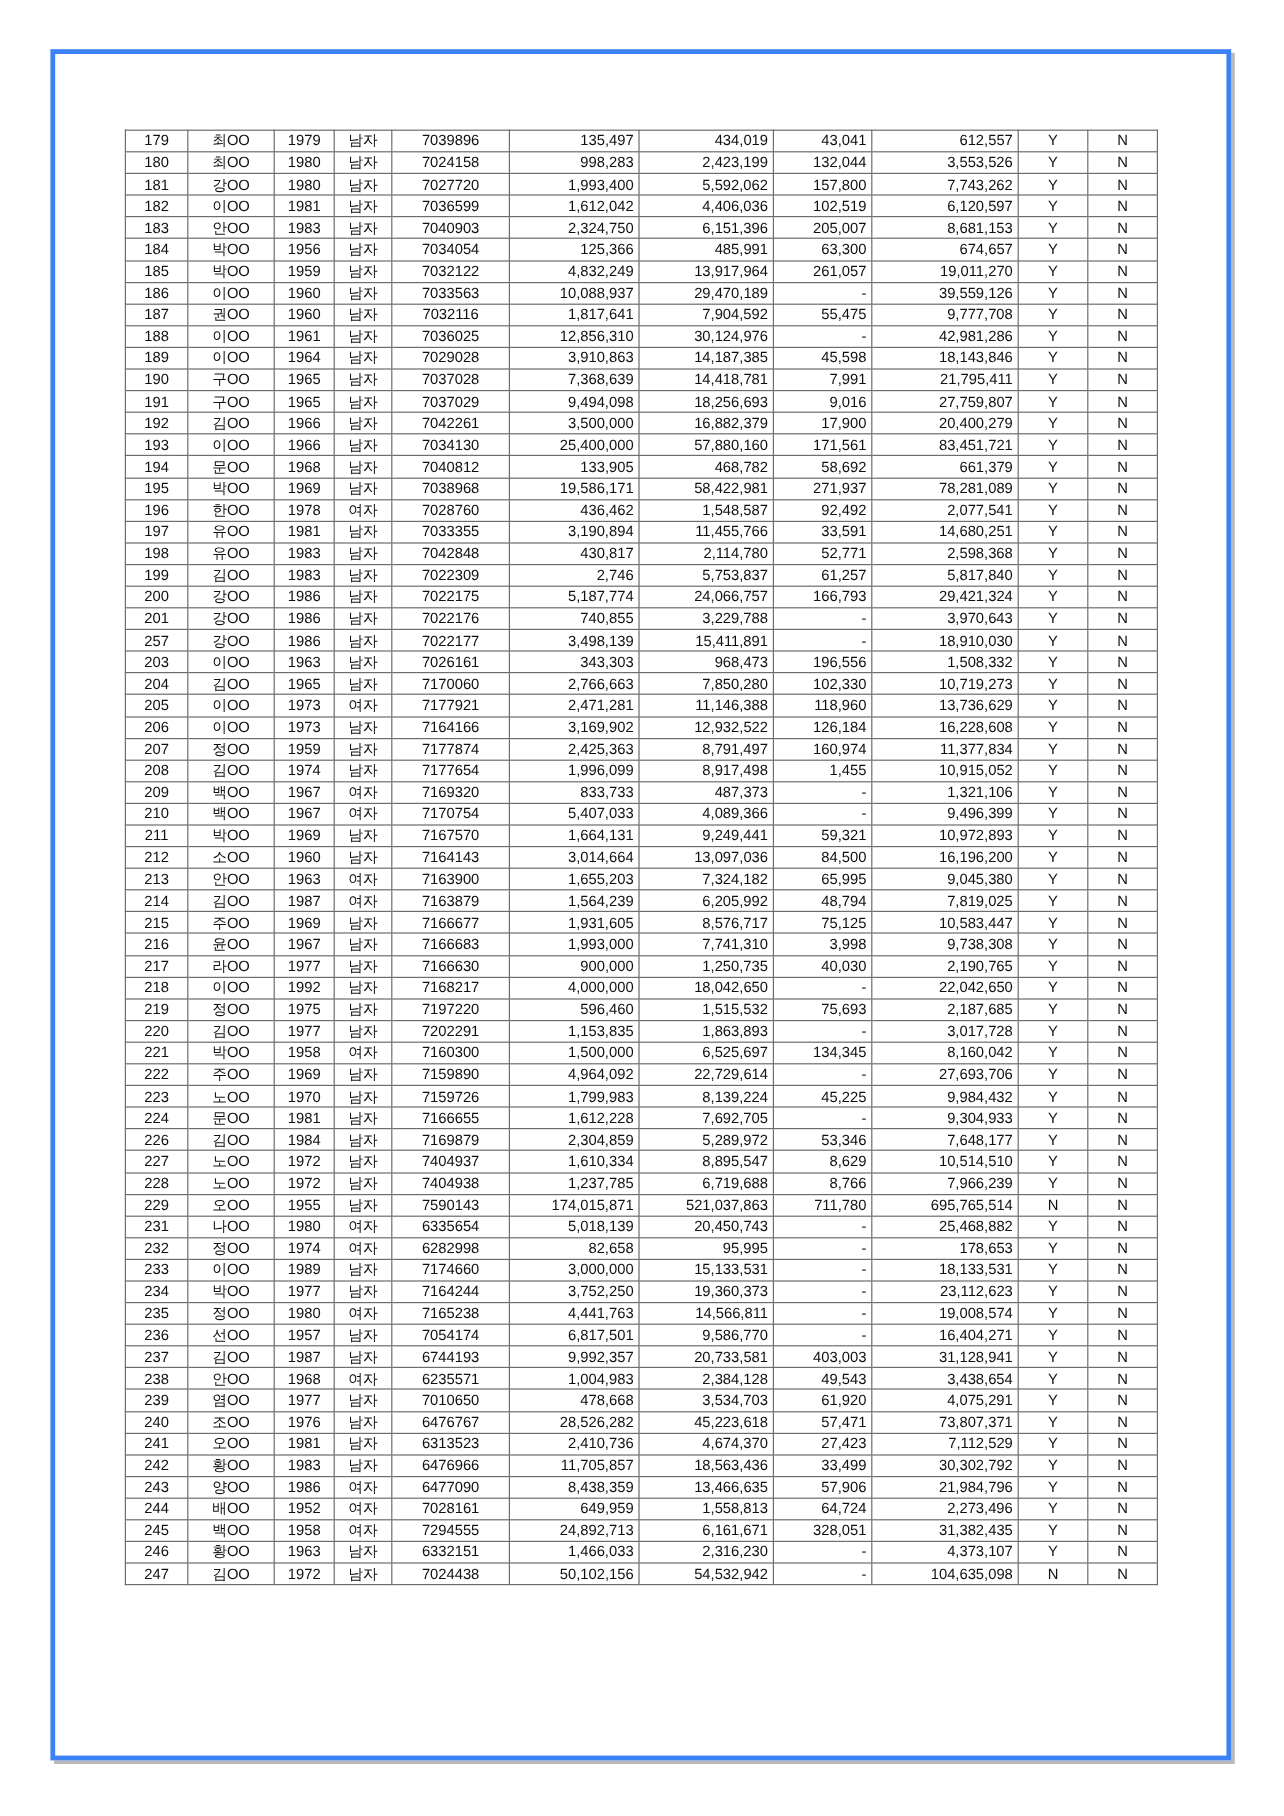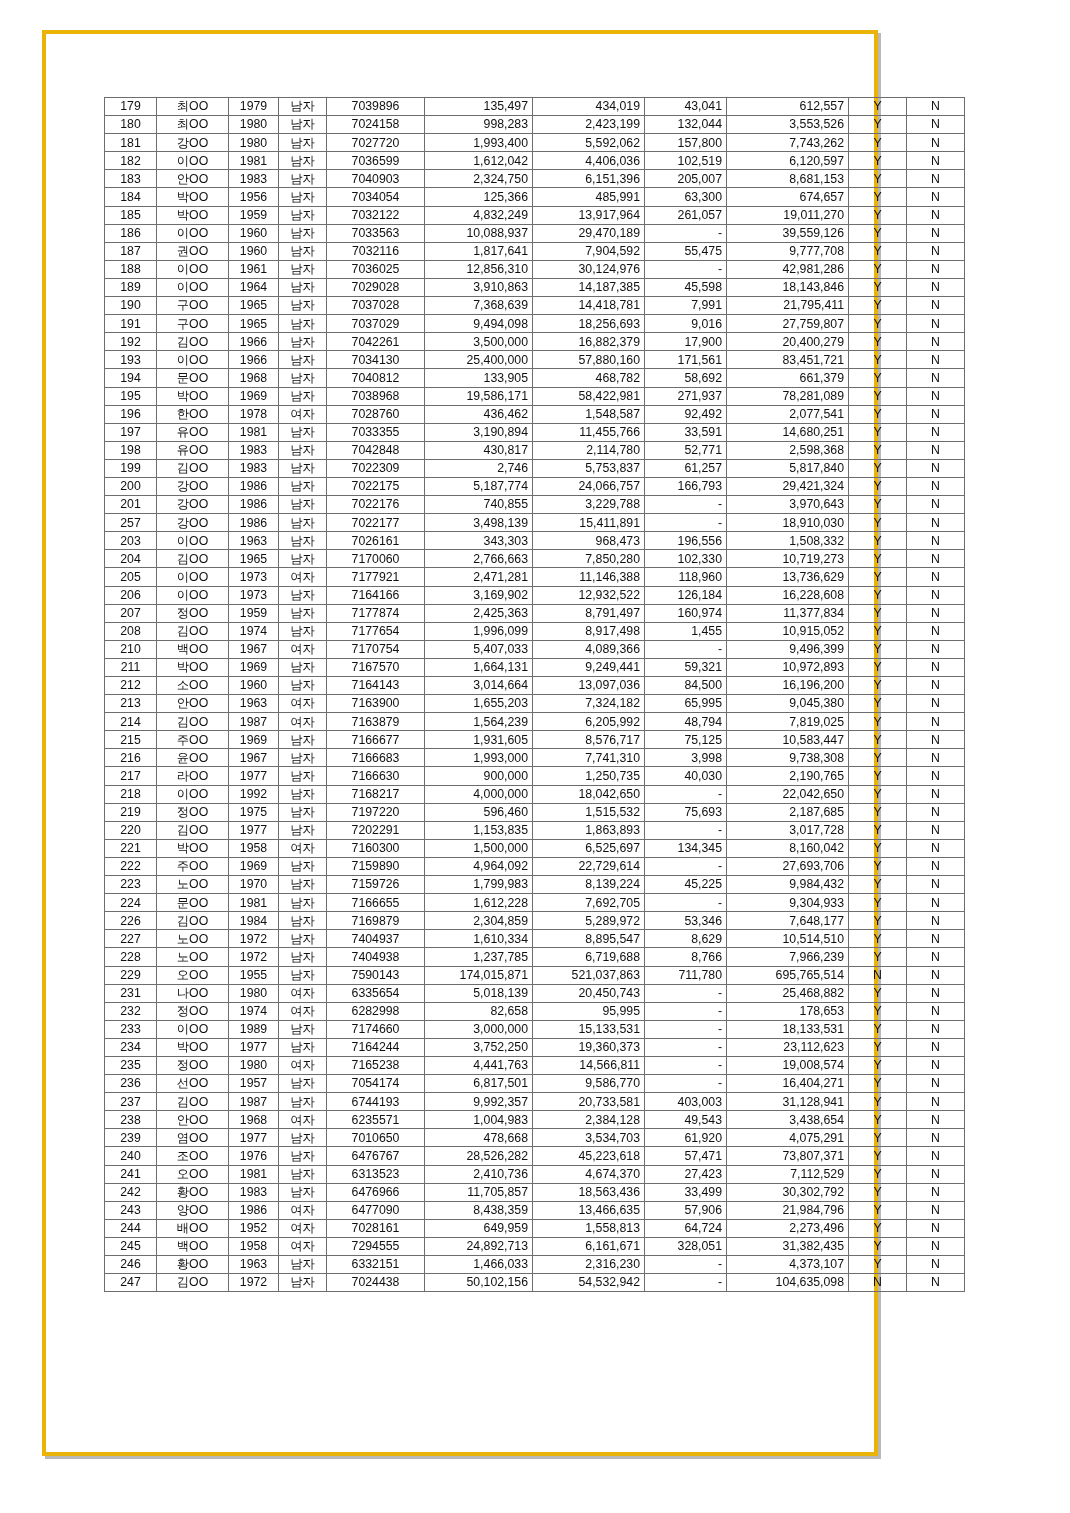--- a/index.html
+++ b/index.html
@@ -9,25 +9,25 @@
   }
   body {
     width: 1070px;
     height: 1513px;
     font-family: "Liberation Sans", "DejaVu Sans", sans-serif;
     overflow: hidden;
   }
   #page-sheet {
     position: absolute;
     left: 42px;
-    top: 30px;
-    width: 836px;
+    top: 41px;
+    width: 984px;
     height: 1426px;
     background: #ffffff;
-    border: 4px solid #eab308;
+    border: 4px solid #3b82f6;
     box-sizing: border-box;
     box-shadow: 3px 3px 0 0 #b9b9b9;
   }
   #records-table-wrap {
     position: absolute;
     left: 58px;
     top: 63px;
     width: 860px;
   }
   table.records {
@@ -467,20 +467,33 @@
             <td class="center">남자</td>
             <td class="idcell">7177654</td>
             <td class="num">1,996,099</td>
             <td class="num">8,917,498</td>
             <td class="num">1,455</td>
             <td class="num">10,915,052</td>
             <td class="center">Y</td>
             <td class="center">N</td>
           </tr>
           <tr>
+            <td class="center">209</td>
+            <td class="center">백OO</td>
+            <td class="center">1967</td>
+            <td class="center">여자</td>
+            <td class="idcell">7169320</td>
+            <td class="num">833,733</td>
+            <td class="num">487,373</td>
+            <td class="num">-</td>
+            <td class="num">1,321,106</td>
+            <td class="center">Y</td>
+            <td class="center">N</td>
+          </tr>
+          <tr>
             <td class="center">210</td>
             <td class="center">백OO</td>
             <td class="center">1967</td>
             <td class="center">여자</td>
             <td class="idcell">7170754</td>
             <td class="num">5,407,033</td>
             <td class="num">4,089,366</td>
             <td class="num">-</td>
             <td class="num">9,496,399</td>
             <td class="center">Y</td>

